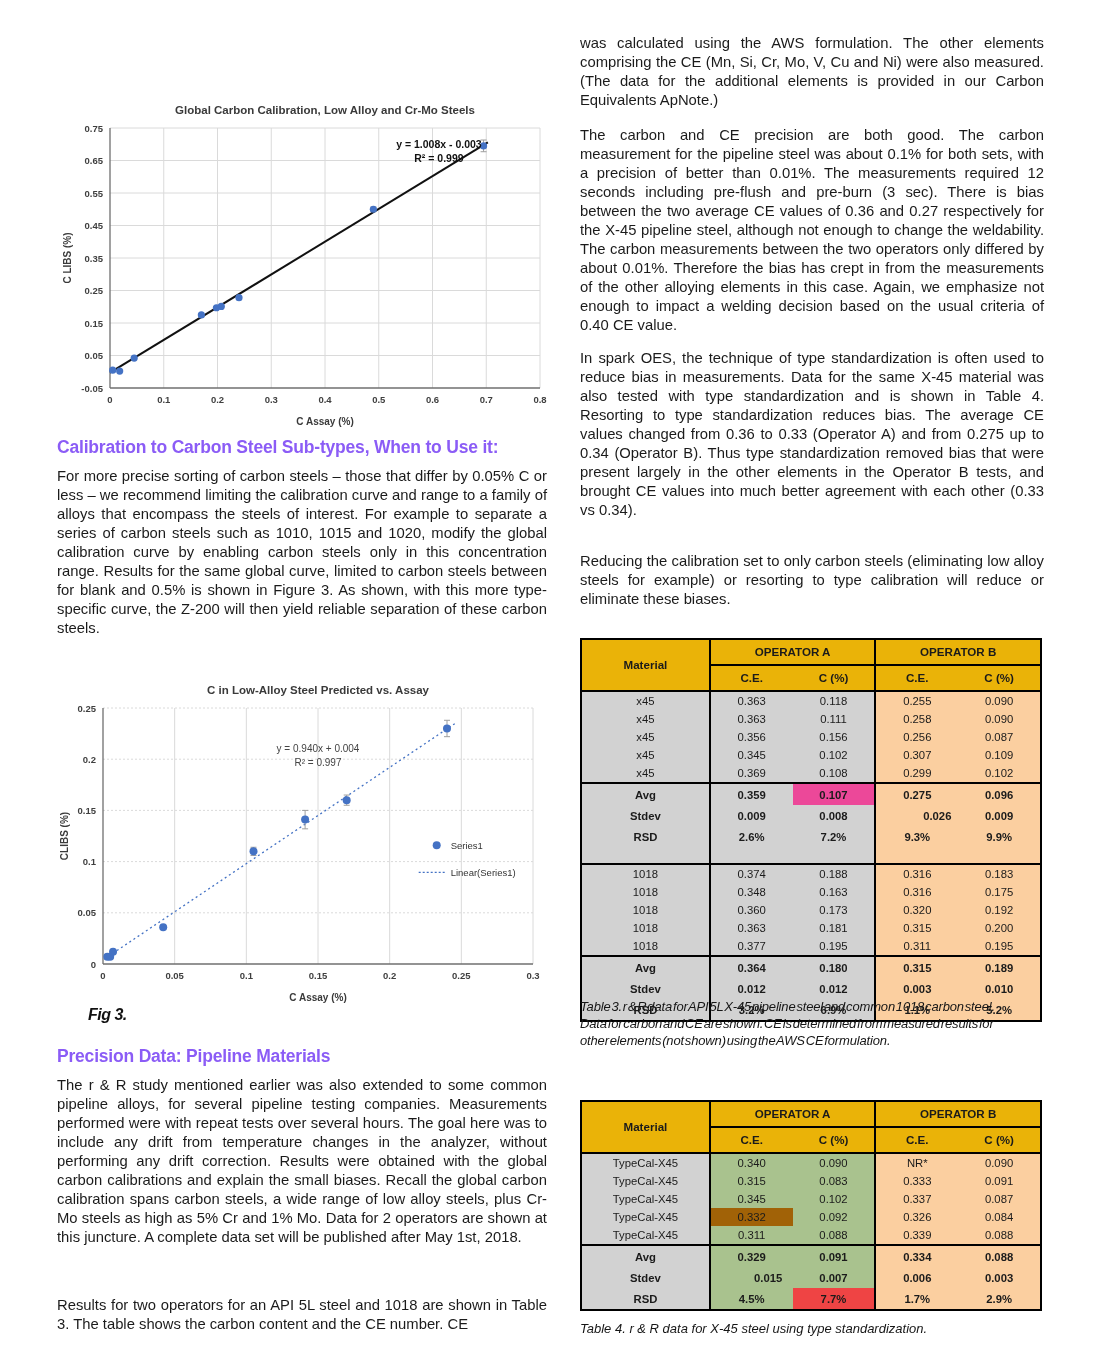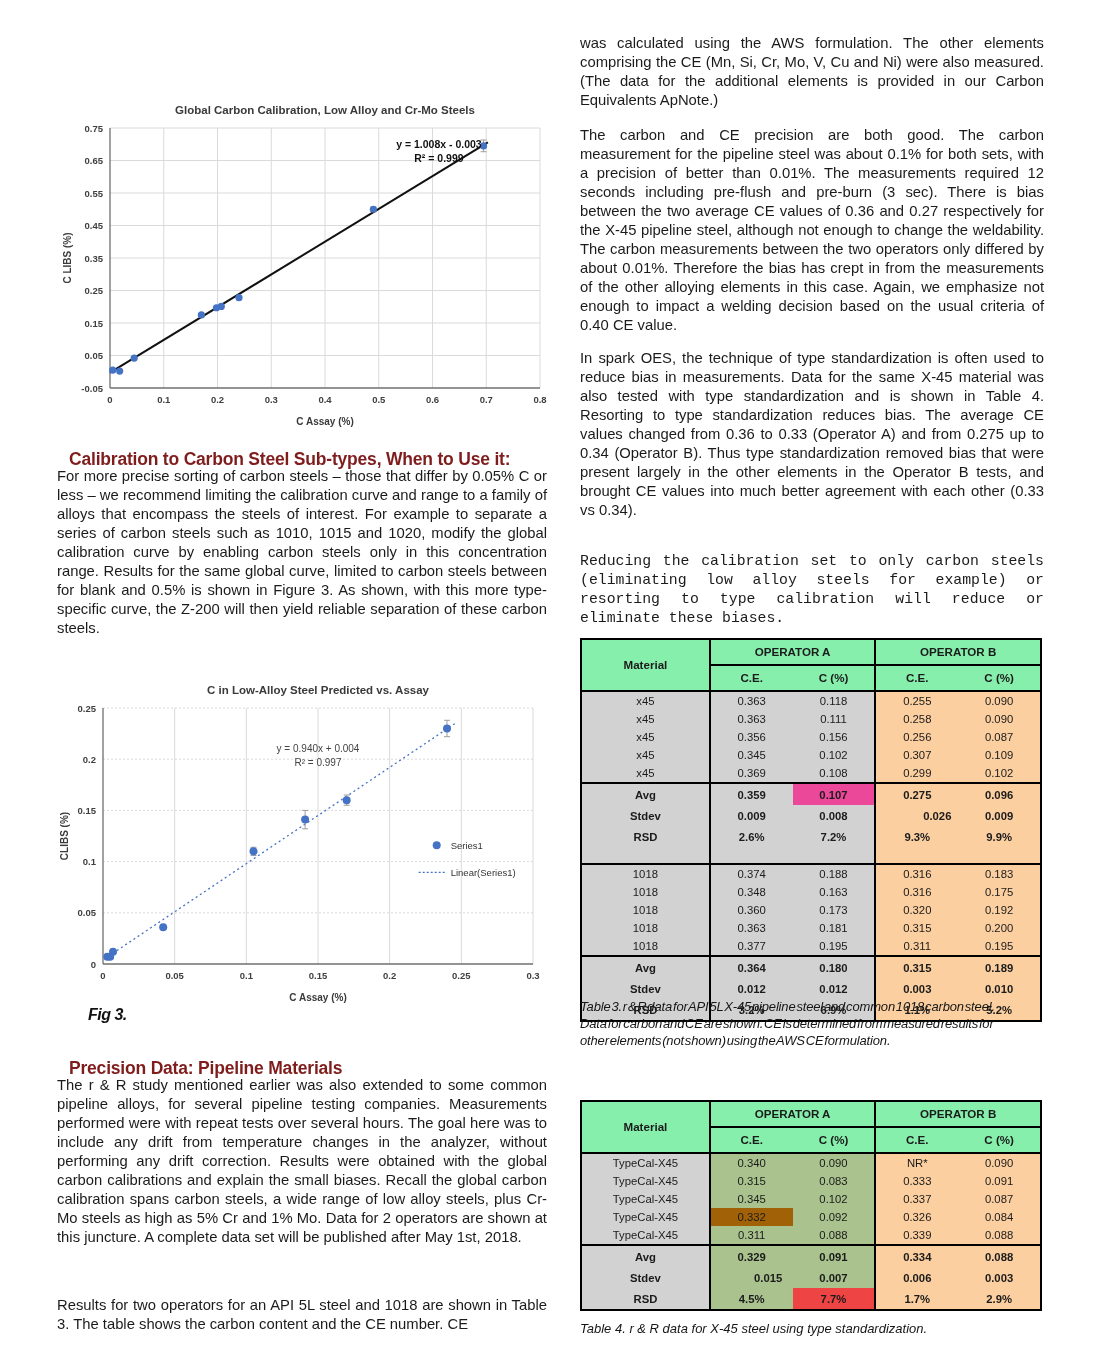--- a/index.html
+++ b/index.html
@@ -3,42 +3,42 @@
 <meta charset="utf-8">
 <style>
   html,body { margin:0; padding:0; background:#ffffff; }
   .page {
     position:relative; width:1094px; height:1348px; background:#ffffff;
     font-family:"Liberation Sans","DejaVu Sans",sans-serif; color:#1b1b1b;
     overflow:hidden;
   }
   .abs { position:absolute; }
   .body-text { font-size:14.8px; line-height:19px; text-align:justify; margin:0; }
-  .heading { font-size:17.5px; font-weight:bold; color:#7f1d1d; margin:12px; letter-spacing:-0.2px; }
+  .heading { font-size:17.5px; font-weight:bold; color:#8b5cf6; margin:0; letter-spacing:-0.2px; }
   .fig-label { font-style:italic; font-weight:600; font-size:16px; letter-spacing:-0.5px; color:#111; }
   .caption { font-style:italic; font-size:13px; line-height:17px; margin:0; color:#161616; }
   .cap-condensed { word-spacing:-2.6px; letter-spacing:-0.15px; }
 
   
   svg.chart { background:#ffffff; }
   .tick   { font:bold 9.5px "Liberation Sans","DejaVu Sans",sans-serif; fill:#3f3f3f; }
   .ctitle { font:bold 11.5px "Liberation Sans","DejaVu Sans",sans-serif; fill:#3a3a3a; }
   .alabel { font:bold 10px "Liberation Sans","DejaVu Sans",sans-serif; fill:#3a3a3a; }
   .ann-b  { font:bold 10.5px "Liberation Sans","DejaVu Sans",sans-serif; fill:#111; }
   .ann    { font:10px "Liberation Sans","DejaVu Sans",sans-serif; fill:#444; }
   .ltext  { font:9.5px "Liberation Sans","DejaVu Sans",sans-serif; fill:#333; }
 
   
   table.dtable { border-collapse:collapse; width:462px; table-layout:fixed;
                  border:2.5px solid #000; background:#fff; }
   table.dtable th, table.dtable td {
     text-align:center; vertical-align:middle; padding:1px 3px;
     font-size:11.3px; line-height:16px;
   }
-  table.dtable thead th { background:#86efac; font-weight:bold; font-size:11.6px; padding:4px 2px;
+  table.dtable thead th { background:#eab308; font-weight:bold; font-size:11.6px; padding:4px 2px;
                           border-bottom:2.5px solid #000; }
   table.dtable .c0 { border-right:2.5px solid #000; }
   table.dtable .c2 { border-right:2.5px solid #000; }
   table.dtable tr.sum td { font-weight:bold; padding:2.5px 3px; }
   table.dtable tr.sum-first td { border-top:2.5px solid #000; }
   table.dtable tr.spacer td { height:14px; border-bottom:2.5px solid #000; }
 </style>
 </head>
 <body>
 
@@ -174,21 +174,21 @@
   <p class="abs body-text" style="left:57px; top:1076px; width:490px;">The r &amp; R study mentioned earlier was also extended to some common pipeline alloys, for several pipeline testing companies.  Measurements performed were with repeat tests over several hours. The goal here was to include any drift from temperature changes in the analyzer, without performing any drift correction. Results were obtained with the global carbon calibrations and explain the small biases. Recall the global carbon calibration spans carbon steels, a wide range of low alloy steels, plus Cr-Mo steels as high as 5% Cr and 1% Mo. Data for  2 operators are shown at this juncture. A complete data set will be published after May 1st, 2018.</p>
 
   <p class="abs body-text" style="left:57px; top:1296px; width:490px;">Results for two operators for an API 5L steel and 1018 are shown in Table 3. The table shows the carbon content and the CE number. CE</p>
 
   <p class="abs body-text" style="left:580px; top:34px; width:464px;">was calculated using the AWS formulation. The other elements comprising the CE (Mn, Si, Cr, Mo, V, Cu and Ni) were also measured. (The data for the additional elements is provided in our Carbon Equivalents ApNote.)</p>
 
   <p class="abs body-text" style="left:580px; top:126px; width:464px;">The carbon and CE precision are both good. The carbon measurement for the pipeline steel was about 0.1% for both sets, with a precision of better than 0.01%. The measurements required 12 seconds including pre-flush and pre-burn (3 sec). There is bias between the two average CE values of 0.36 and 0.27 respectively for the X-45 pipeline steel, although not enough to change the weldability. The carbon measurements between the two operators only differed by about 0.01%. Therefore the bias has crept in from the measurements of the other alloying elements in this case. Again, we emphasize not enough to impact a welding decision based on the usual criteria of 0.40 CE value.</p>
 
   <p class="abs body-text" style="left:580px; top:349px; width:464px;">In spark OES, the technique of type standardization is often used to reduce bias in measurements. Data for the same X-45 material was also tested with type standardization and is shown in Table 4. Resorting to type standardization reduces bias. The average CE values changed from 0.36 to 0.33 (Operator A) and from 0.275 up to 0.34 (Operator B). Thus type standardization removed bias that were present largely in the other elements in the Operator B tests, and brought CE values into much better agreement with each other (0.33 vs 0.34).</p>
 
-  <p class="abs body-text" style="left:580px; top:552px; width:464px;font-family:Liberation Mono, monospace;">Reducing the calibration set to only carbon steels (eliminating low alloy steels for example) or resorting to type calibration will reduce or eliminate these biases.</p>
+  <p class="abs body-text" style="left:580px; top:552px; width:464px;">Reducing the calibration set to only carbon steels (eliminating low alloy steels for example) or resorting to type calibration will reduce or eliminate these biases.</p>
 
   <table id="table3" class="abs dtable" style="left:580px; top:638px;">
       <colgroup>
         <col style="width: 28%;">
         <col style="width: 18%;">
         <col style="width: 18%;">
         <col style="width: 18%;">
         <col style="width: 18%;">
       </colgroup>
       <thead>

